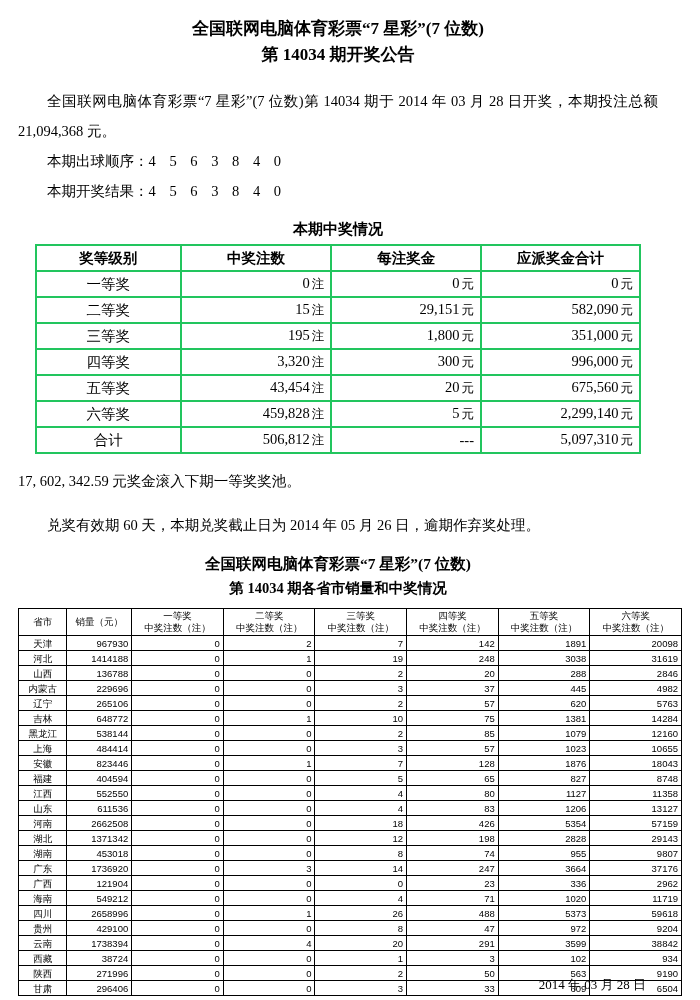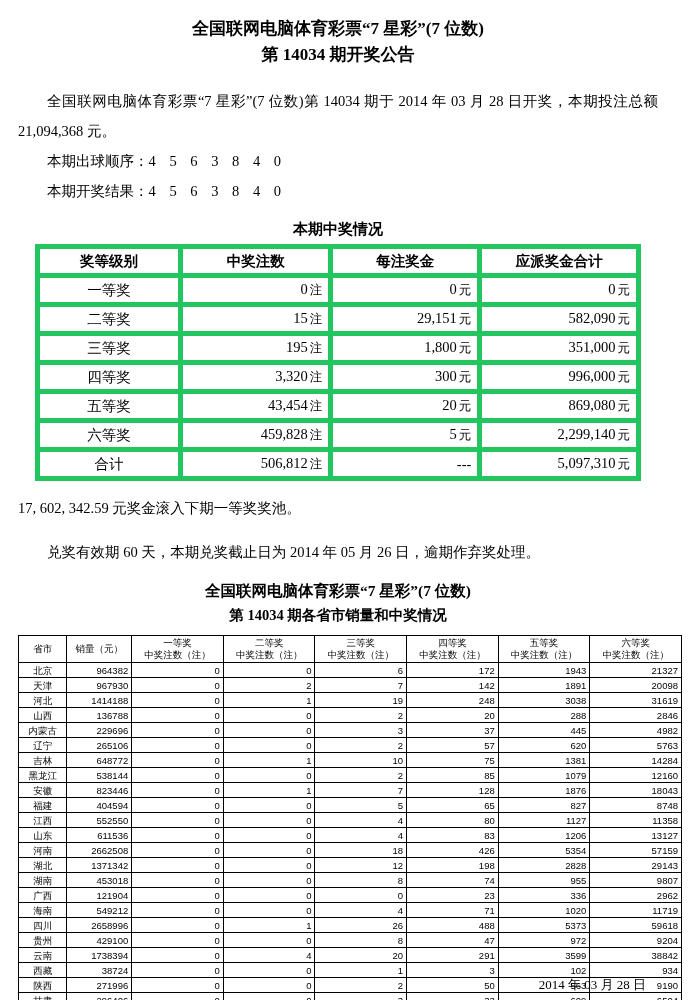--- a/index.html
+++ b/index.html
@@ -61,21 +61,21 @@
     margin-bottom: 5px;
     font-family: "Liberation Serif", serif;
   }
   table.prize {
     border-collapse: collapse;
     width: 606px;
     margin: 0 auto;
     font-family: "Liberation Serif", serif;
   }
   table.prize th, table.prize td {
-    border: 5px solid #22c55e;
+    border: 2px solid #22c55e;
     font-size: 14.5px;
     padding: 1px 6px;
     height: 22px;
   }
   table.prize th {
     text-align: center;
     font-weight: bold;
   }
   table.prize td.level {
     text-align: center;
@@ -208,21 +208,21 @@
       <tr>
         <td class="level">四等奖</td>
         <td class="num"><span>3,320</span><span class="unit">注</span></td>
         <td class="num"><span>300</span><span class="unit">元</span></td>
         <td class="num"><span>996,000</span><span class="unit">元</span></td>
       </tr>
       <tr>
         <td class="level">五等奖</td>
         <td class="num"><span>43,454</span><span class="unit">注</span></td>
         <td class="num"><span>20</span><span class="unit">元</span></td>
-        <td class="num"><span>869,080</span><span class="unit">元</span></td>
+        <td class="num"><span>675,560</span><span class="unit">元</span></td>
       </tr>
       <tr>
         <td class="level">六等奖</td>
         <td class="num"><span>459,828</span><span class="unit">注</span></td>
         <td class="num"><span>5</span><span class="unit">元</span></td>
         <td class="num"><span>2,299,140</span><span class="unit">元</span></td>
       </tr>
       <tr>
         <td class="level">合计</td>
         <td class="num"><span>506,812</span><span class="unit">注</span></td>
@@ -248,30 +248,20 @@
         <th class="col-prize"><span>一等奖</span><span class="l2">中奖注数（注）</span></th>
         <th class="col-prize"><span>二等奖</span><span class="l2">中奖注数（注）</span></th>
         <th class="col-prize"><span>三等奖</span><span class="l2">中奖注数（注）</span></th>
         <th class="col-prize"><span>四等奖</span><span class="l2">中奖注数（注）</span></th>
         <th class="col-prize"><span>五等奖</span><span class="l2">中奖注数（注）</span></th>
         <th class="col-prize"><span>六等奖</span><span class="l2">中奖注数（注）</span></th>
       </tr>
     </thead>
     <tbody>
       <tr>
-          <td class="name">北京</td>
-          <td class="v">964382</td>
-          <td class="v">0</td>
-          <td class="v">0</td>
-          <td class="v">6</td>
-          <td class="v">172</td>
-          <td class="v">1943</td>
-          <td class="v">21327</td>
-        </tr>
-      <tr>
           <td class="name">天津</td>
           <td class="v">967930</td>
           <td class="v">0</td>
           <td class="v">2</td>
           <td class="v">7</td>
           <td class="v">142</td>
           <td class="v">1891</td>
           <td class="v">20098</td>
         </tr>
       <tr>
@@ -328,20 +318,30 @@
           <td class="name">黑龙江</td>
           <td class="v">538144</td>
           <td class="v">0</td>
           <td class="v">0</td>
           <td class="v">2</td>
           <td class="v">85</td>
           <td class="v">1079</td>
           <td class="v">12160</td>
         </tr>
       <tr>
+          <td class="name">上海</td>
+          <td class="v">484414</td>
+          <td class="v">0</td>
+          <td class="v">0</td>
+          <td class="v">3</td>
+          <td class="v">57</td>
+          <td class="v">1023</td>
+          <td class="v">10655</td>
+        </tr>
+      <tr>
           <td class="name">安徽</td>
           <td class="v">823446</td>
           <td class="v">0</td>
           <td class="v">1</td>
           <td class="v">7</td>
           <td class="v">128</td>
           <td class="v">1876</td>
           <td class="v">18043</td>
         </tr>
       <tr>
@@ -398,20 +398,30 @@
           <td class="name">湖南</td>
           <td class="v">453018</td>
           <td class="v">0</td>
           <td class="v">0</td>
           <td class="v">8</td>
           <td class="v">74</td>
           <td class="v">955</td>
           <td class="v">9807</td>
         </tr>
       <tr>
+          <td class="name">广东</td>
+          <td class="v">1736920</td>
+          <td class="v">0</td>
+          <td class="v">3</td>
+          <td class="v">14</td>
+          <td class="v">247</td>
+          <td class="v">3664</td>
+          <td class="v">37176</td>
+        </tr>
+      <tr>
           <td class="name">广西</td>
           <td class="v">121904</td>
           <td class="v">0</td>
           <td class="v">0</td>
           <td class="v">0</td>
           <td class="v">23</td>
           <td class="v">336</td>
           <td class="v">2962</td>
         </tr>
       <tr>

